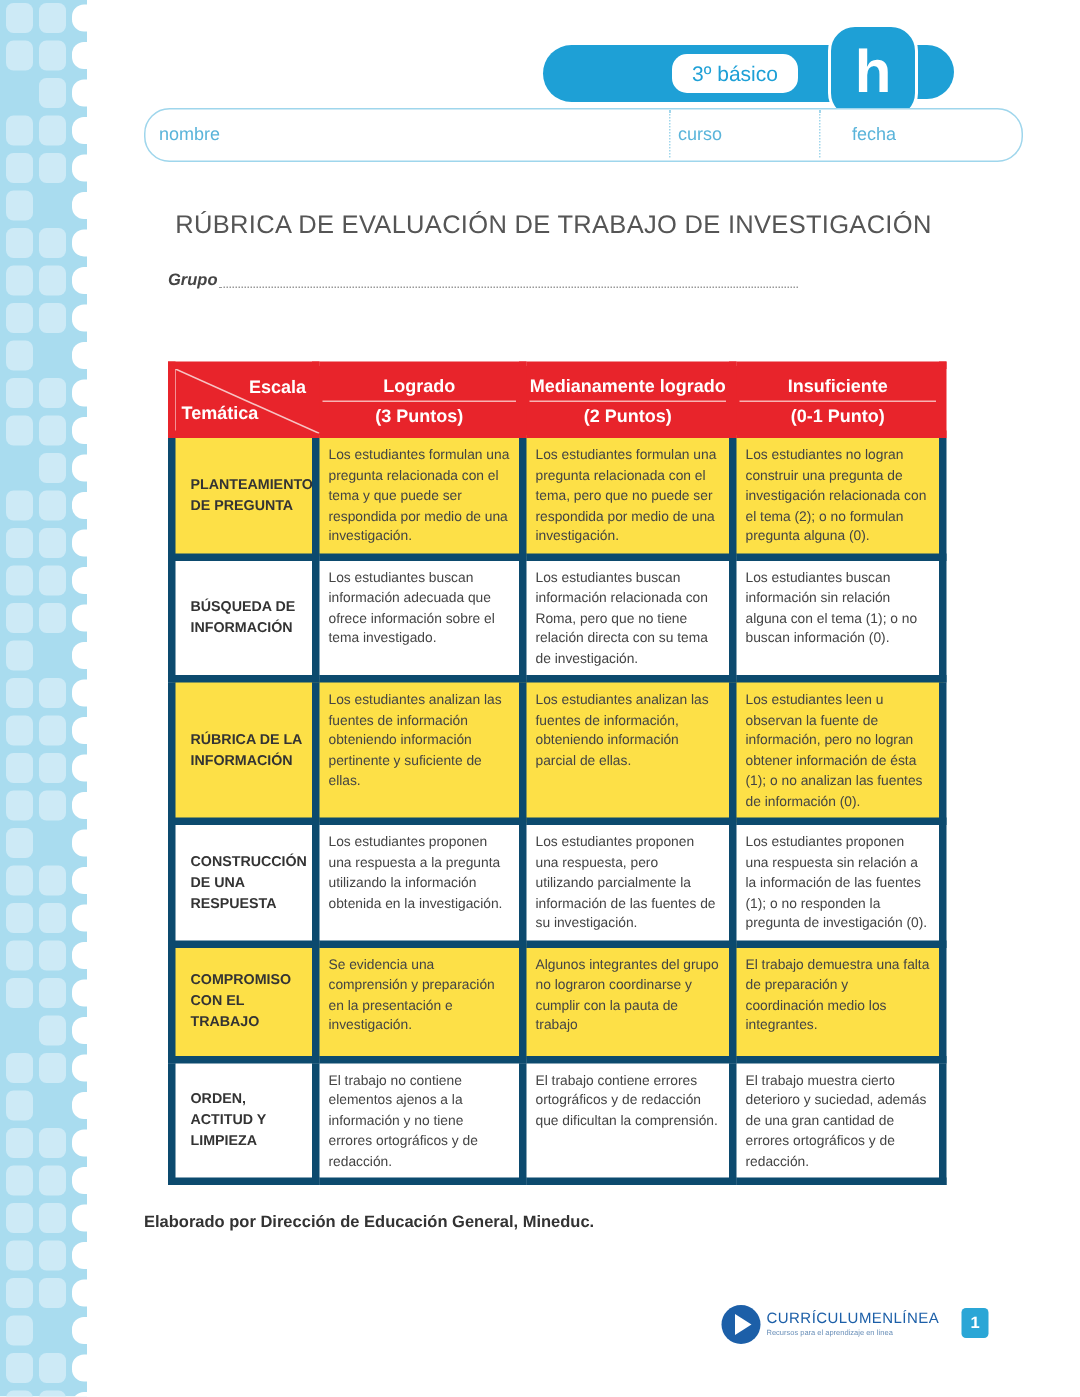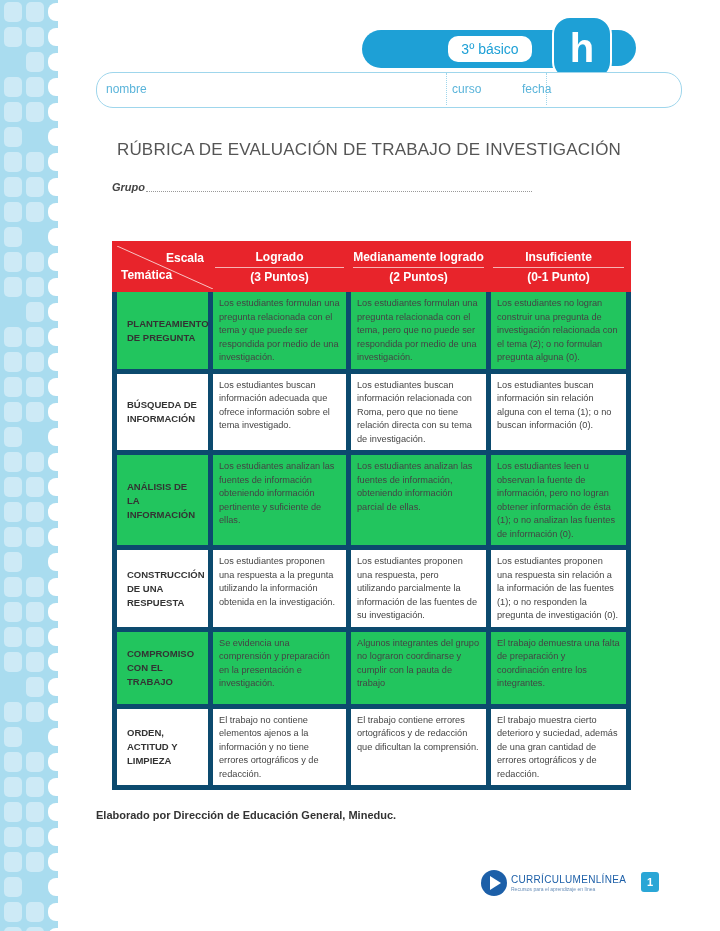--- a/index.html
+++ b/index.html
@@ -87,21 +87,21 @@
     position: relative; padding: 0;
   }
   .corner-escala { position: absolute; right: 4px; top: 3px; }
   .corner-tematica { position: absolute; left: 4px; bottom: 2px; }
   .corner svg { position: absolute; left: 0; top: 0; }
   .rubric td { padding: 5px 6px 4px 6px; color: #444; }
   .rubric td.theme {
     font-weight: bold; font-size: 9.5px; line-height: 14px; color: #333;
     vertical-align: middle; padding-left: 10px;
   }
-  .row-grey td { background: #22c55e; }
+  .row-grey td { background: #fde047; }
   .row-white td { background: #ffffff; }
 
   .credit {
     position: absolute; left: 96px; top: 809px; font-size: 11px; font-weight: bold; color: #333;
   }
   .footer-logo {
     position: absolute; left: 481px; top: 870px; width: 26px; height: 26px;
     border-radius: 50%; background: #1c5fa8;
   }
   .footer-logo::after {
@@ -235,21 +235,21 @@
 <div class="subject-chip" style="left:370px;width:72px;margin-top:32px;">historia</div>
 <div class="subject-chip" style="left:448px;width:84px;">3º básico</div>
 <div class="logo-tab"></div>
 <div class="logo-h">h</div>
 
 <div class="info-bar"></div>
 <span class="info-label" style="left:106px;">nombre</span>
 <div class="info-divider" style="left:446px;"></div>
 <span class="info-label" style="left:452px;">curso</span>
 <div class="info-divider" style="left:546px;"></div>
-<span class="info-label" style="left:522px;">fecha</span>
+<span class="info-label" style="left:568px;">fecha</span>
 
 <div class="doc-title">RÚBRICA DE EVALUACIÓN DE TRABAJO DE INVESTIGACIÓN</div>
 <span class="grupo-label">Grupo</span>
 <div class="grupo-line"></div>
 
 <table class="rubric">
   <colgroup>
     <col style="width:96px">
       <col style="width:138px">
       <col style="width:140px">
@@ -285,36 +285,36 @@
       <td>Los estudiantes formulan una pregunta relacionada con el tema, pero que no puede ser respondida por medio de una investigación.</td>
       <td>Los estudiantes no logran construir una pregunta de investigación relacionada con el tema (2); o no formulan pregunta alguna (0).</td>
     </tr>
     <tr class="row-white" style="height:80px;">
       <td class="theme">BÚSQUEDA DE INFORMACIÓN</td>
       <td>Los estudiantes buscan información adecuada que ofrece información sobre el tema investigado.</td>
       <td>Los estudiantes buscan información relacionada con Roma, pero que no tiene relación directa con su tema de investigación.</td>
       <td>Los estudiantes buscan información sin relación alguna con el tema (1); o no buscan información (0).</td>
     </tr>
     <tr class="row-grey" style="height:94px;">
-      <td class="theme">ANÁLISIS DE LA INFORMACIÓN</td>
+      <td class="theme">RÚBRICA DE LA INFORMACIÓN</td>
       <td>Los estudiantes analizan las fuentes de información obteniendo información pertinente y suficiente de ellas.</td>
       <td>Los estudiantes analizan las fuentes de información, obteniendo información parcial de ellas.</td>
       <td>Los estudiantes leen u observan la fuente de información, pero no logran obtener información de ésta (1); o no analizan las fuentes de información (0).</td>
     </tr>
     <tr class="row-white" style="height:79px;">
       <td class="theme">CONSTRUCCIÓN DE UNA RESPUESTA</td>
       <td>Los estudiantes proponen una respuesta a la pregunta utilizando la información obtenida en la investigación.</td>
       <td>Los estudiantes proponen una respuesta, pero utilizando parcialmente la información de las fuentes de su investigación.</td>
       <td>Los estudiantes proponen una respuesta sin relación a la información de las fuentes (1); o no responden la pregunta de investigación (0).</td>
     </tr>
     <tr class="row-grey" style="height:77px;">
       <td class="theme">COMPROMISO CON EL TRABAJO</td>
       <td>Se evidencia una comprensión y preparación en la presentación e investigación.</td>
       <td>Algunos integrantes del grupo no lograron coordinarse y cumplir con la pauta de trabajo</td>
-      <td>El trabajo demuestra una falta de preparación y coordinación entre los integrantes.</td>
+      <td>El trabajo demuestra una falta de preparación y coordinación medio los integrantes.</td>
     </tr>
     <tr class="row-white" style="height:81px;">
       <td class="theme">ORDEN, ACTITUD Y LIMPIEZA</td>
       <td>El trabajo no contiene elementos ajenos a la información y no tiene errores ortográficos y de redacción.</td>
       <td>El trabajo contiene errores ortográficos y de redacción que dificultan la comprensión.</td>
       <td>El trabajo muestra cierto deterioro y suciedad, además de una gran cantidad de errores ortográficos y de redacción.</td>
     </tr>
   </tbody>
 </table>
 

